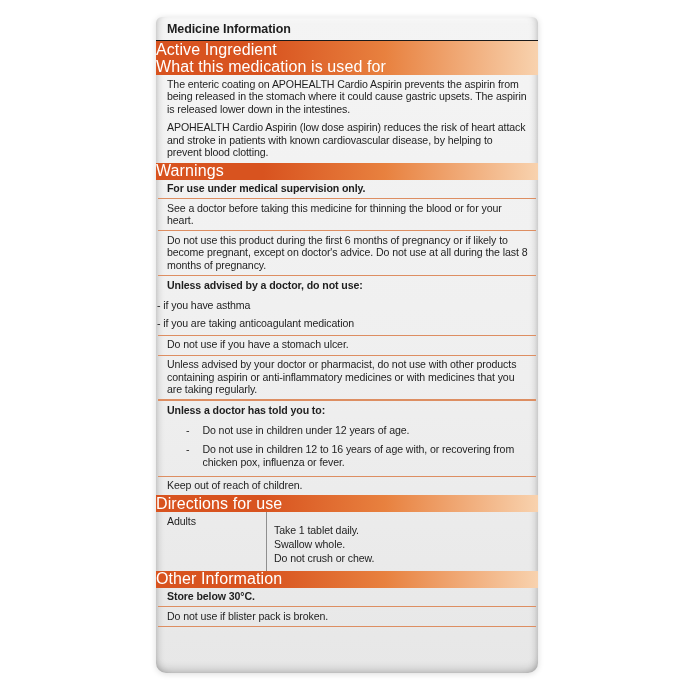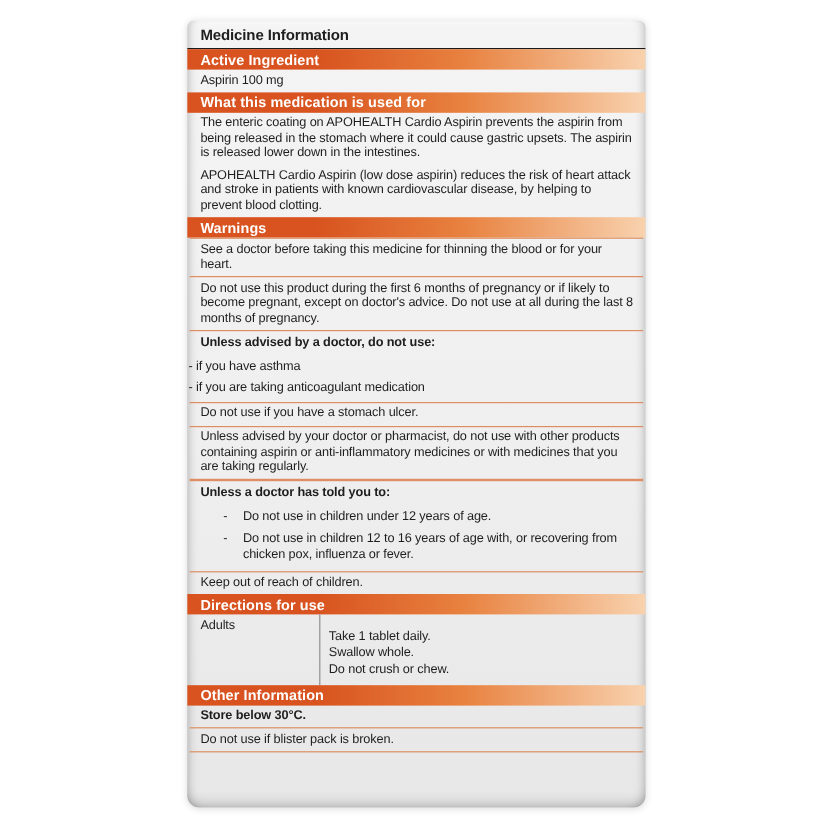--- a/index.html
+++ b/index.html
@@ -36,23 +36,22 @@
     letter-spacing: -0.1px;
   }
   .mi-title {
     font-size: 12.5px; font-weight: bold;
     padding: 5px 10px 4px 11px;
   }
   .black-rule { border-top: 1.6px solid var(--title-rule); }
   .bar {
     height: 17px;
     display: flex; align-items: center;
-    padding-left: 11px;
     color: var(--bar-text);
-    font-size: 12px; font-weight: 700; letter-spacing: 0.1px;
+    font-size: 16px; font-weight: 400; letter-spacing: 0.1px;
     background: linear-gradient(90deg,
       var(--bar-gradient-start) 0%,
       var(--bar-gradient-start) 28%,
       var(--bar-gradient-mid) 60%,
       var(--bar-gradient-end) 100%);
   }
   .para {
     margin: 0;
     padding: 2.5px 10px 3.5px 11px;
     font-size: 10.6px; line-height: 12.6px;
@@ -88,27 +87,27 @@
 </head>
 <body>
 
 <div class="page">
   <div class="panel">
 
     <div class="mi-title">Medicine Information</div>
     <div class="black-rule"></div>
 
     <div class="bar">Active Ingredient</div>
-    <p class="para">Aspirin 100 mg</p>
 
     <div class="bar">What this medication is used for</div>
     <p class="para">The enteric coating on APOHEALTH Cardio Aspirin prevents the aspirin from being released in the stomach where it could cause gastric upsets. The aspirin is released lower down in the intestines.</p>
     <p class="para">APOHEALTH Cardio Aspirin (low dose aspirin) reduces the risk of heart attack and stroke in patients with known cardiovascular disease, by helping to prevent blood clotting.</p>
 
     <div class="bar">Warnings</div>
+    <p class="para bold">For use under medical supervision only.</p>
     <div class="sep"></div>
     <p class="para">See a doctor before taking this medicine for thinning the blood or for your heart.</p>
     <div class="sep"></div>
     <p class="para">Do not use this product during the first 6 months of pregnancy or if likely to become pregnant, except on doctor's advice. Do not use at all during the last 8 months of pregnancy.</p>
     <div class="sep"></div>
     <p class="para bold">Unless advised by a doctor, do not use:</p>
     <div class="dash-item">- if you have asthma</div>
     <div class="dash-item last">- if you are taking anticoagulant medication</div>
     <div class="sep"></div>
     <p class="para">Do not use if you have a stomach ulcer.</p>

